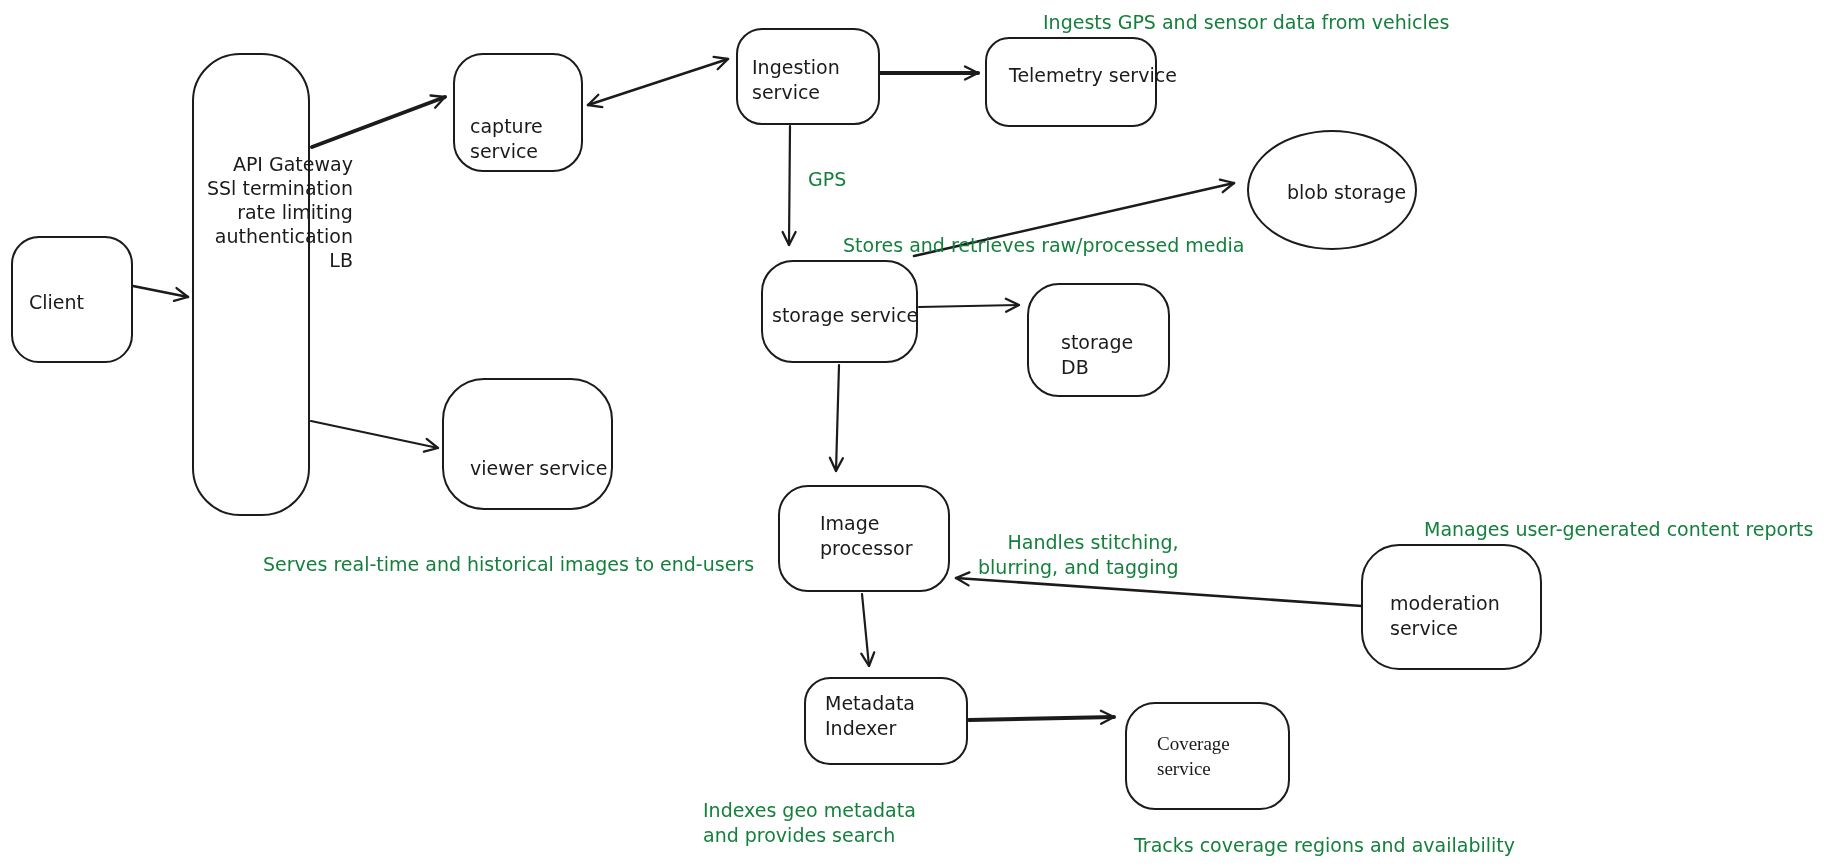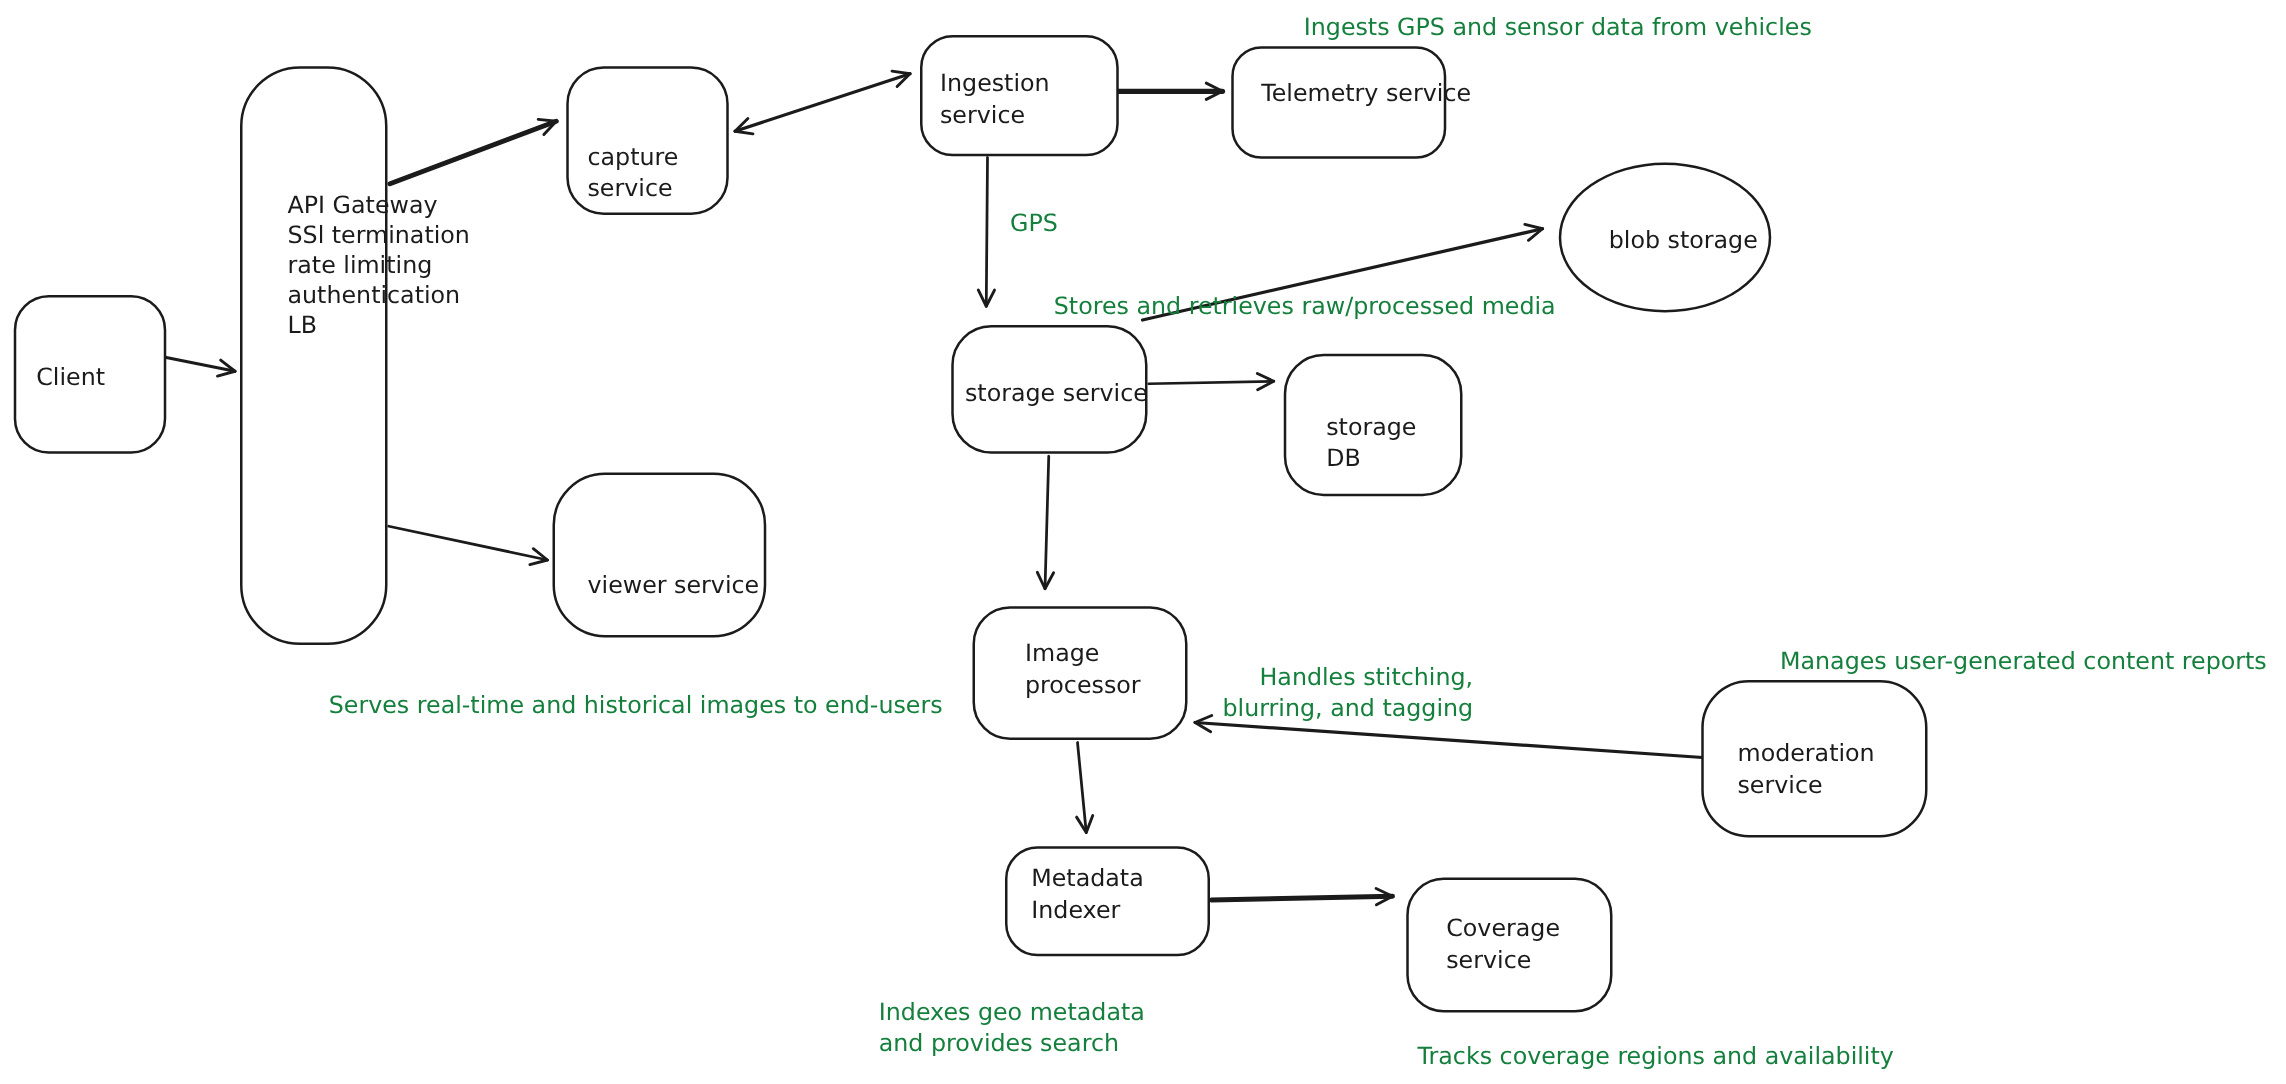--- a/index.html
+++ b/index.html
@@ -66,37 +66,37 @@
     <path d="M969 720 L1114 717" fill="none" stroke="#1b1b1b" stroke-width="4" stroke-linecap="round" marker-end="url(#ah)"></path>
     <path d="M1362 606 L956 578" fill="none" stroke="#1b1b1b" stroke-width="2.6" stroke-linecap="round" marker-end="url(#ah)"></path>
     <path d="M311 421 L438 448" fill="none" stroke="#1b1b1b" stroke-width="2.2" stroke-linecap="round" marker-end="url(#ah)"></path>
   </svg>
 
   <div class="node" style="left:11px; top:236px; width:122px; height:127px; border-radius:28px;">
     <div class="node-label" style="left:16px; top:52px;">Client</div>
   </div>
 
   <div class="node" style="left:192px; top:53px; width:118px; height:463px; border-radius:48px;">
-    <div class="node-label gw-label" style="left:36px; top:97px;">
+    <div class="node-label gw-label" style="left:13px; top:97px;text-align:right;">
       <div>API Gateway</div>
       <div>SSl termination</div>
       <div>rate limiting</div>
       <div>authentication</div>
       <div>LB</div>
     </div>
   </div>
 
   <div class="node" style="left:453px; top:53px; width:130px; height:119px; border-radius:30px;">
     <div class="node-label" style="left:15px; top:59px;">
       <div>capture</div>
       <div>service</div>
     </div>
   </div>
 
-  <div class="node" style="left:736px; top:28px; width:159px; height:97px; border-radius:26px;">
+  <div class="node" style="left:736px; top:28px; width:144px; height:97px; border-radius:26px;">
     <div class="node-label" style="left:14px; top:25px;">
       <div>Ingestion</div>
       <div>service</div>
     </div>
   </div>
 
   <div class="node" style="left:985px; top:37px; width:172px; height:90px; border-radius:24px;">
     <div class="node-label" style="left:22px; top:24px;">Telemetry service</div>
   </div>
 
@@ -133,21 +133,21 @@
     </div>
   </div>
 
   <div class="node" style="left:804px; top:677px; width:164px; height:88px; border-radius:26px;">
     <div class="node-label" style="left:19px; top:12px;">
       <div>Metadata</div>
       <div>Indexer</div>
     </div>
   </div>
 
-  <div class="node" style="left:1125px; top:702px; width:165px; height:108px; border-radius:30px;">
+  <div class="node" style="left:1125px; top:702px; width:165px; height:108px; border-radius:30px;font-family:Liberation Serif, serif;">
     <div class="node-label" style="left:30px; top:27px;">
       <div>Coverage</div>
       <div>service</div>
     </div>
   </div>
 
   <div class="annotation" style="left:808px; top:167px;">GPS</div>
 
   <div class="annotation" style="left:1043px; top:10px;">Ingests GPS and sensor data from vehicles</div>
 

